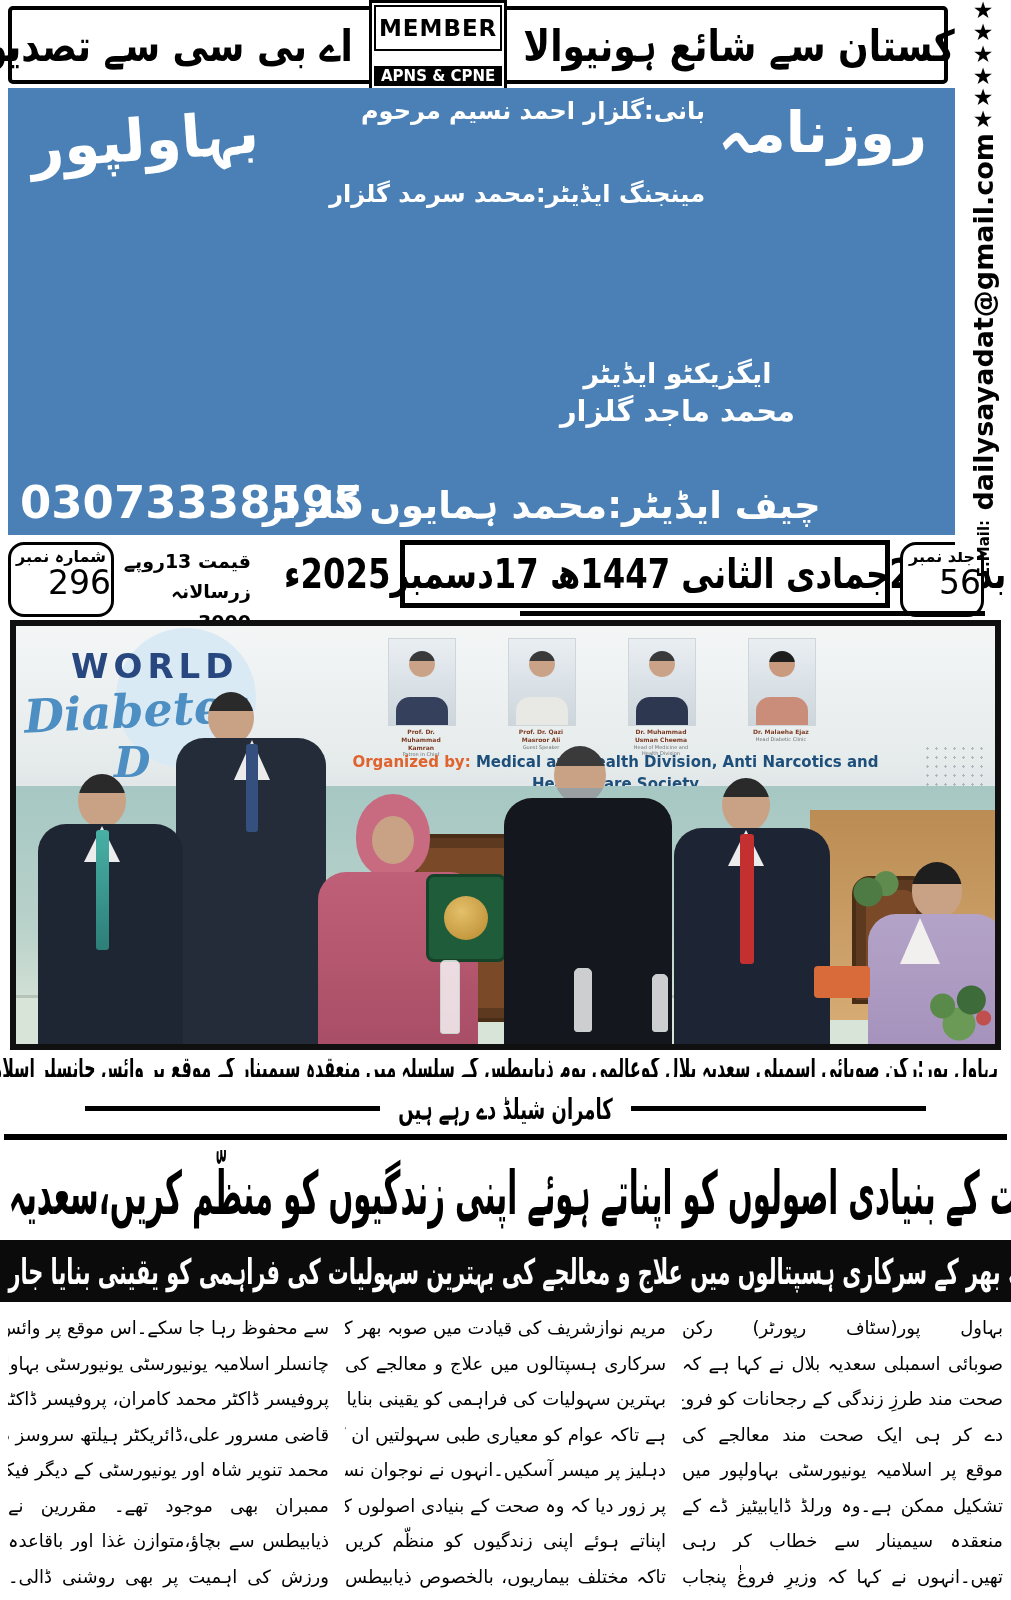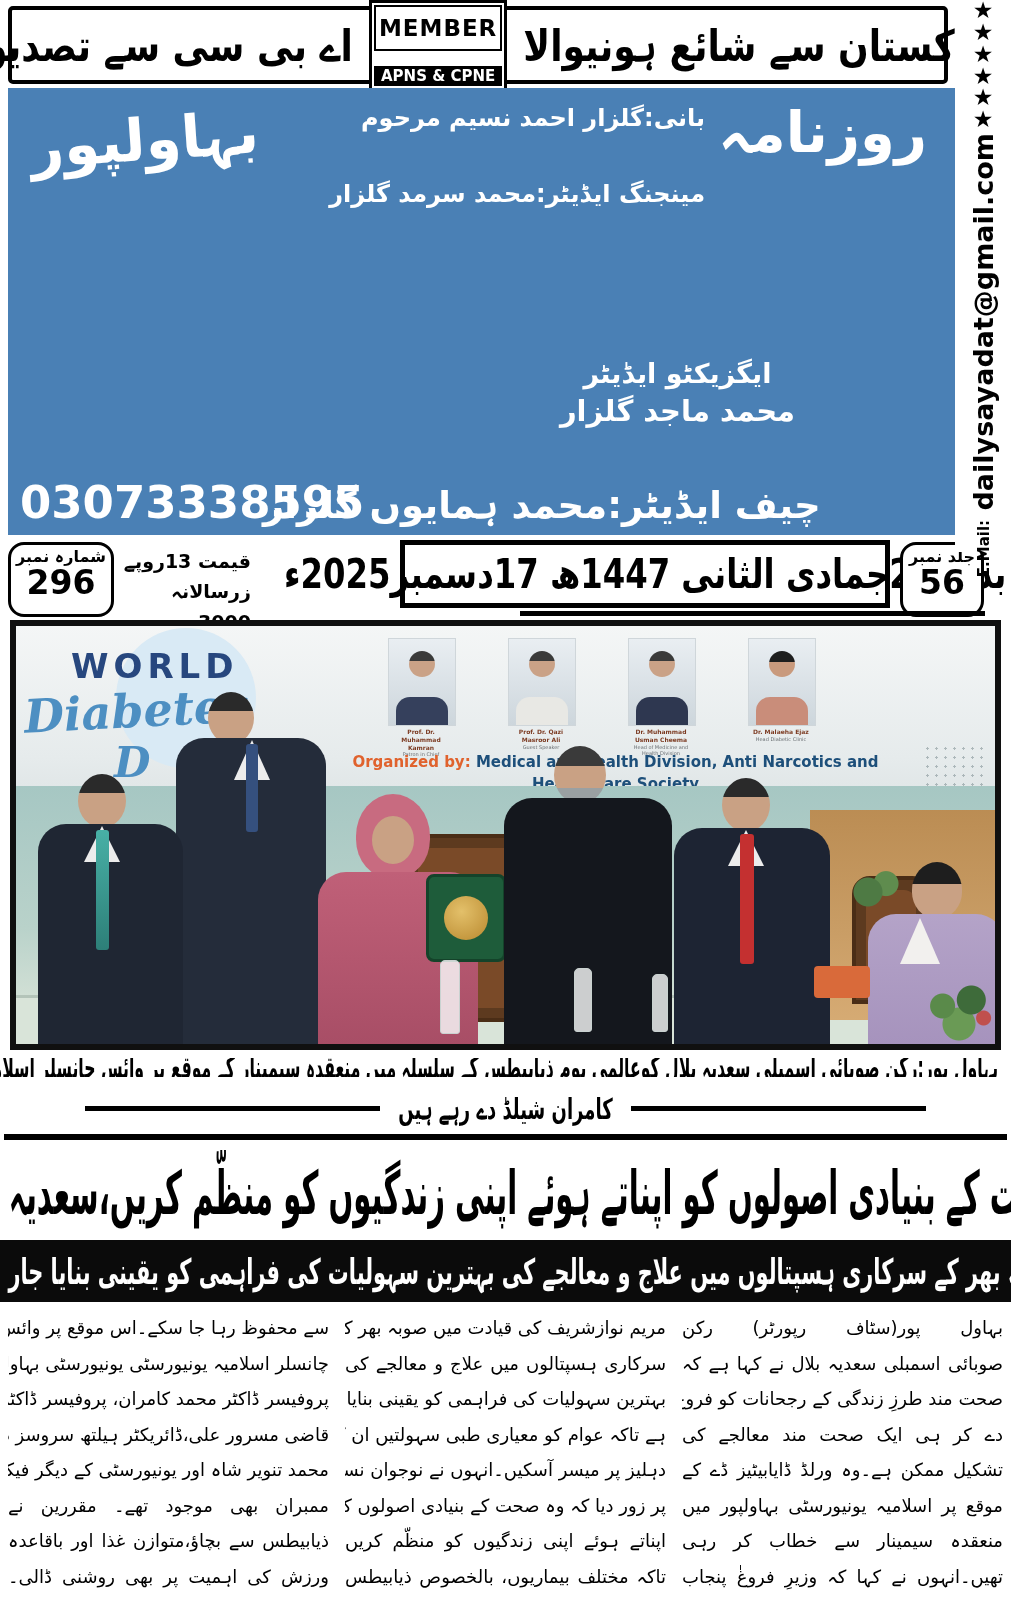--- a/index.html
+++ b/index.html
@@ -19,34 +19,34 @@
   .stars{width:30px;word-break:break-all;font-size:23px;line-height:.95;text-align:center;font-weight:bold;}
   .email-vert{writing-mode:vertical-rl;transform:rotate(180deg);white-space:nowrap;
               font-weight:bold;font-size:27px;margin-top:2px;}
   .email-vert .lab{font-size:15px;font-weight:bold;}
   
   .masthead{position:absolute;left:8px;top:88px;width:947px;height:447px;background:#4a80b5;
             color:#fff;overflow:hidden;}
   .mh-city{position:absolute;left:22px;top:18px;font-size:58px;font-weight:bold;direction:rtl;
            transform:rotate(-4deg);}
   .mh-daily{position:absolute;right:28px;top:12px;font-size:56px;font-weight:bold;direction:rtl;}
-  .mh-founder{position:absolute;right:250px;top:16px;font-size:24px;font-weight:bold;direction:rtl;}
+  .mh-founder{position:absolute;right:250px;top:9px;font-size:24px;font-weight:bold;direction:rtl;}
   .mh-managing{position:absolute;right:250px;top:92px;font-size:24px;font-weight:bold;direction:rtl;}
   .mh-title{position:absolute;left:0;right:0;top:88px;text-align:center;font-size:245px;
             line-height:1.15;font-weight:bold;direction:rtl;}
   .mh-exec{position:absolute;right:160px;top:268px;text-align:center;direction:rtl;line-height:1.35;}
   .mh-exec .l1{font-size:27px;font-weight:bold;}
   .mh-exec .l2{font-size:29px;font-weight:bold;}
   .mh-phone{position:absolute;left:12px;bottom:6px;font-size:45px;font-weight:bold;direction:ltr;}
   .mh-chief{position:absolute;left:255px;bottom:8px;font-size:37px;font-weight:bold;direction:rtl;white-space:nowrap;}
   
   .round-box{position:absolute;border:3px solid #000;border-radius:16px;background:#fff;
              text-align:center;padding-top:3px;}
   .rb-label{font-size:16px;font-weight:bold;direction:rtl;line-height:1.1;}
-  .rb-num{font-size:33px;font-weight:bold;line-height:1.0;}
+  .rb-num{font-size:33px;font-weight:normal;line-height:1.0;text-align:right;}
   .price{position:absolute;left:116px;top:546px;width:135px;text-align:right;direction:rtl;
          font-size:19px;font-weight:bold;line-height:1.6;}
   .datebox{position:absolute;left:400px;top:540px;width:480px;height:58px;border:5px solid #000;
            background:#fff;display:flex;align-items:center;justify-content:center;direction:rtl;}
   .datebox span{font-size:34px;font-weight:bold;white-space:nowrap;transform:scale(.95,1.2);}
   .rule-under-date{position:absolute;left:520px;top:611px;width:465px;height:5px;background:#000;}
   
   .photo{position:absolute;left:10px;top:620px;width:979px;height:418px;border:6px solid #101010;
          background:#6d28d9;overflow:hidden;}
   .banner{position:absolute;left:0;top:0;right:0;height:188px;
@@ -280,22 +280,22 @@
   <div class="subbar">
     <span>صوبہ بھر کے سرکاری ہسپتالوں میں علاج و معالجے کی بہترین سہولیات کی فراہمی کو یقینی بنایا جار ہا ہے</span>
   </div>
 
   <div class="article">
     <div class="col">
         <div class="tline">بہاول پور(سٹاف رپورٹر) رکن</div>
         <div class="tline">صوبائی اسمبلی سعدیہ بلال نے کہا ہے کہ</div>
         <div class="tline">صحت مند طرزِ زندگی کے رجحانات کو فروغ</div>
         <div class="tline">دے کر ہی ایک صحت مند معالجے کی</div>
+        <div class="tline">موقع پر اسلامیہ یونیورسٹی بہاولپور میں</div>
         <div class="tline">تشکیل ممکن ہے۔وہ ورلڈ ڈایابیٹیز ڈے کے</div>
-        <div class="tline">موقع پر اسلامیہ یونیورسٹی بہاولپور میں</div>
         <div class="tline">منعقدہ سیمینار سے خطاب کر رہی</div>
         <div class="tline">تھیں۔انہوں نے کہا کہ وزیرِ فروغٰ پنجاب</div>
       </div>
     <div class="col">
         <div class="tline">مریم نوازشریف کی قیادت میں صوبہ بھر کے</div>
         <div class="tline">سرکاری ہسپتالوں میں علاج و معالجے کی</div>
         <div class="tline">بہترین سہولیات کی فراہمی کو یقینی بنایا جا رہا</div>
         <div class="tline">ہے تاکہ عوام کو معیاری طبی سہولتیں ان کی</div>
         <div class="tline">دہلیز پر میسر آسکیں۔انہوں نے نوجوان نسل</div>
         <div class="tline">پر زور دیا کہ وہ صحت کے بنیادی اصولوں کو</div>

